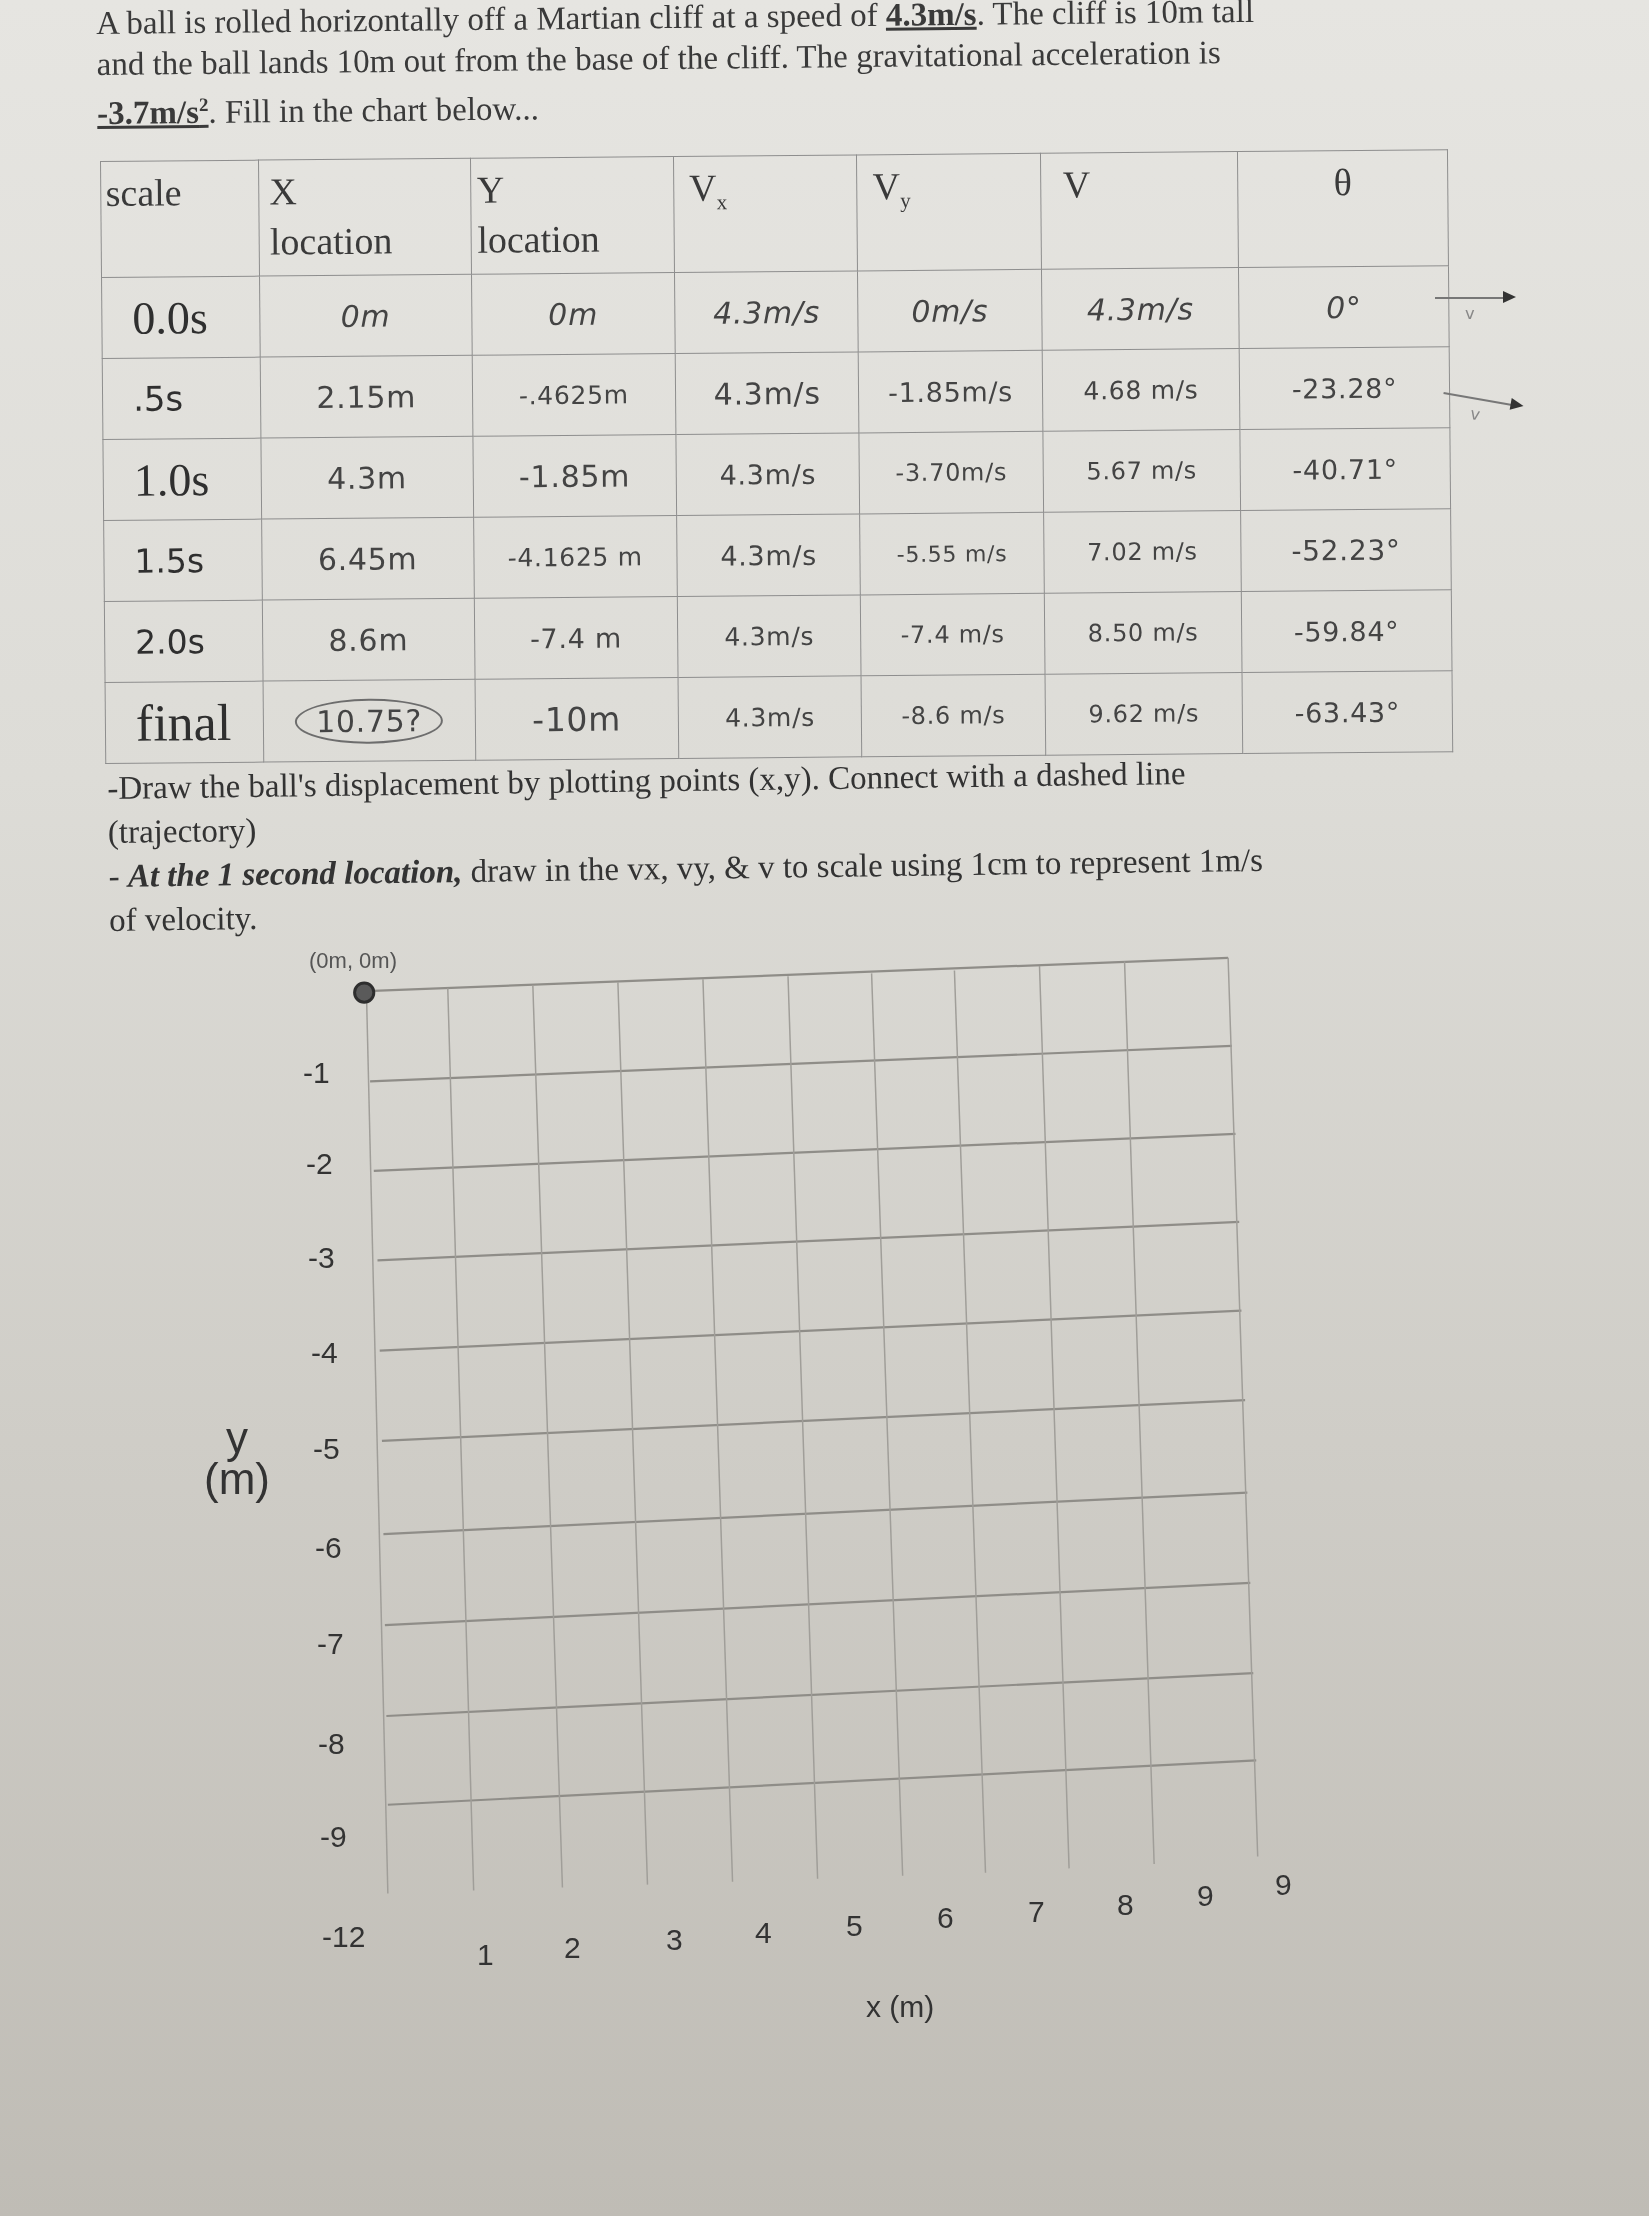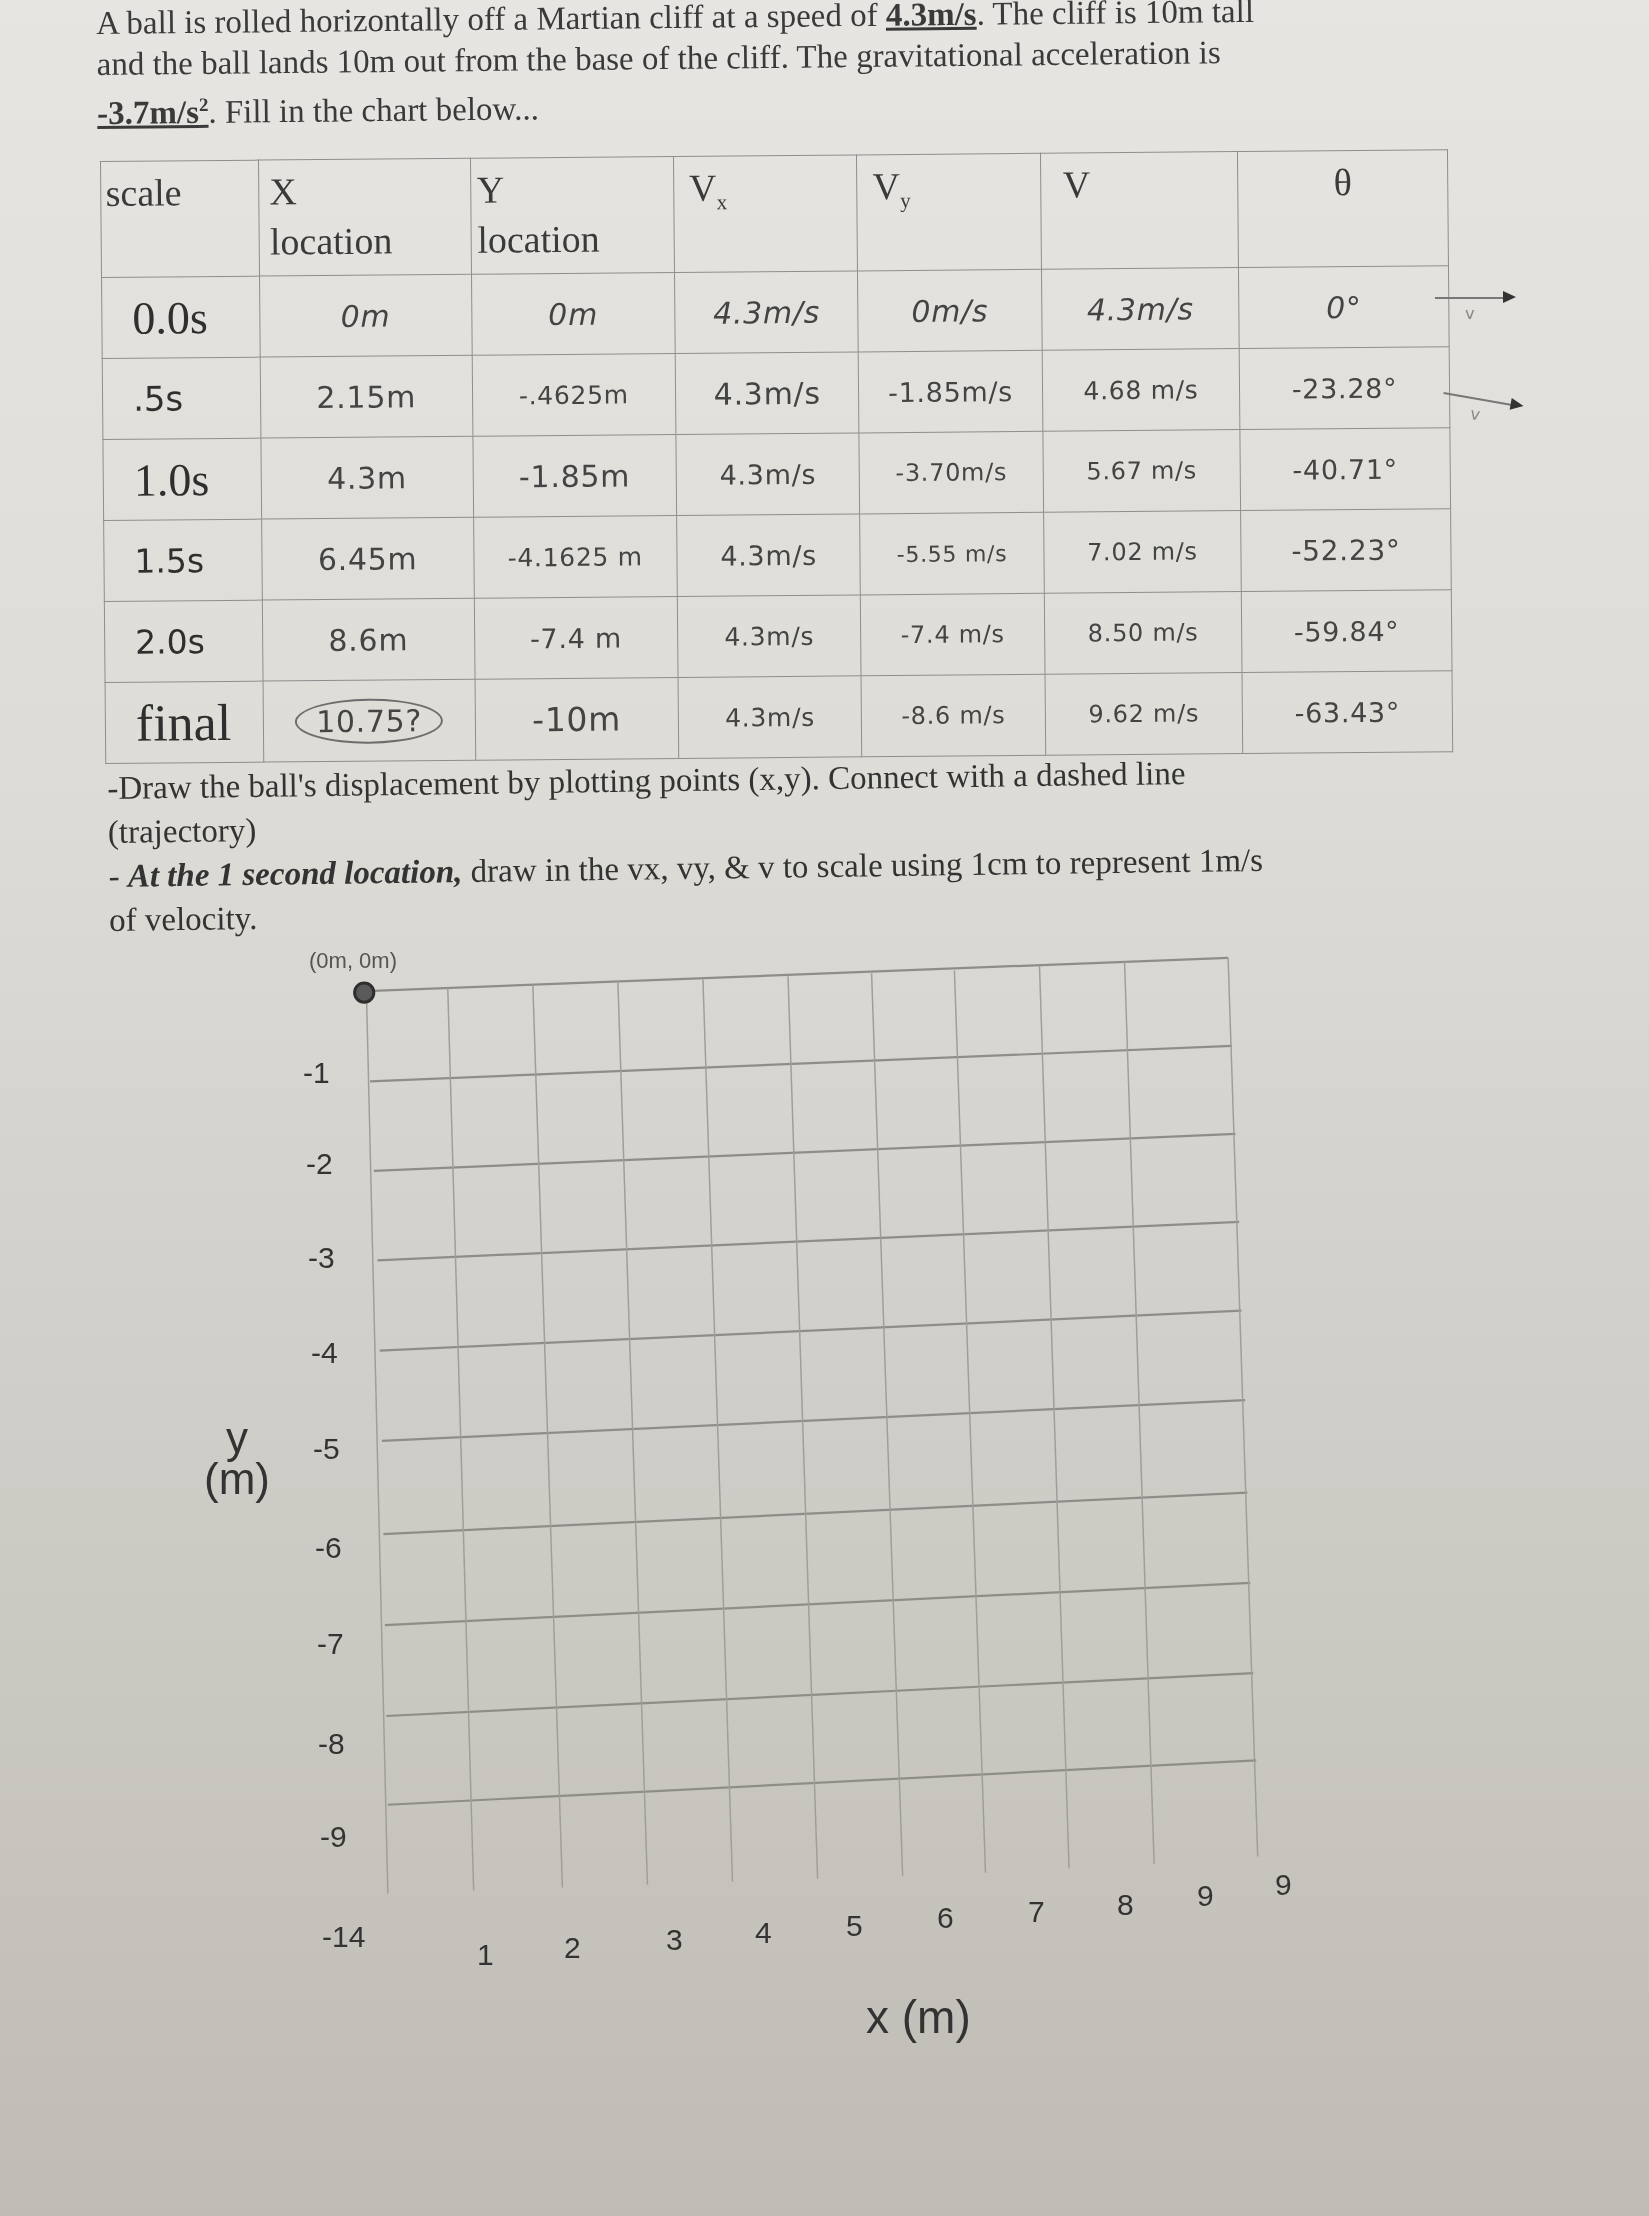--- a/index.html
+++ b/index.html
@@ -194,33 +194,33 @@
 
   <div class="axis-label" style="left:303px;top:1056px;font-size:30px">-1</div>
   <div class="axis-label" style="left:306px;top:1147px;font-size:30px">-2</div>
   <div class="axis-label" style="left:308px;top:1241px;font-size:30px">-3</div>
   <div class="axis-label" style="left:311px;top:1336px;font-size:30px">-4</div>
   <div class="axis-label" style="left:313px;top:1432px;font-size:30px">-5</div>
   <div class="axis-label" style="left:315px;top:1531px;font-size:30px">-6</div>
   <div class="axis-label" style="left:317px;top:1627px;font-size:30px">-7</div>
   <div class="axis-label" style="left:318px;top:1727px;font-size:30px">-8</div>
   <div class="axis-label" style="left:320px;top:1820px;font-size:30px">-9</div>
-  <div class="axis-label" style="left:322px;top:1920px;font-size:30px">-14</div>
+  <div class="axis-label" style="left:322px;top:1920px;font-size:30px">-12</div>
 
   <div class="axis-label" style="left:204px;top:1417px;font-size:44px;line-height:41px;text-align:center">
     <span>y</span><br><span>(m)</span>
   </div>
 
   <div class="axis-label" style="left:477px;top:1938px;font-size:30px">1</div>
   <div class="axis-label" style="left:564px;top:1931px;font-size:30px">2</div>
   <div class="axis-label" style="left:666px;top:1923px;font-size:30px">3</div>
   <div class="axis-label" style="left:755px;top:1916px;font-size:30px">4</div>
   <div class="axis-label" style="left:846px;top:1909px;font-size:30px">5</div>
   <div class="axis-label" style="left:937px;top:1901px;font-size:30px">6</div>
   <div class="axis-label" style="left:1028px;top:1895px;font-size:30px">7</div>
   <div class="axis-label" style="left:1117px;top:1888px;font-size:30px">8</div>
   <div class="axis-label" style="left:1197px;top:1879px;font-size:30px">9</div>
   <div class="axis-label" style="left:1275px;top:1868px;font-size:30px">9</div>
 
-  <div class="axis-label" style="left:866px;top:1990px;font-size:46px">x (m)</div>
+  <div class="axis-label" style="left:866px;top:1990px;font-size:30px">x (m)</div>
 
 </div>
 
 
 </body></html>

